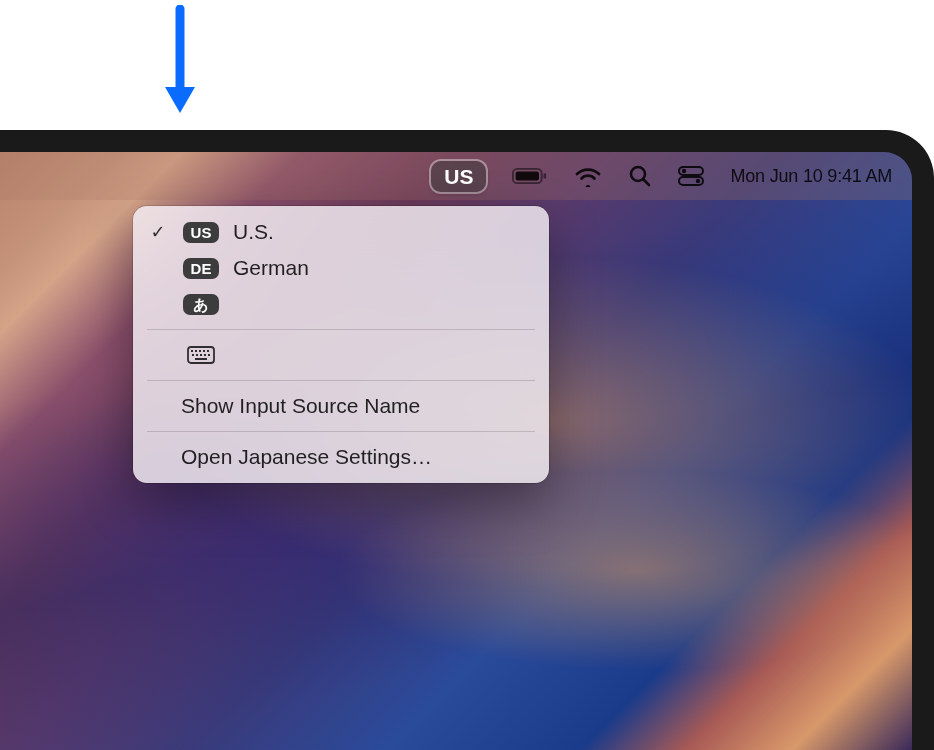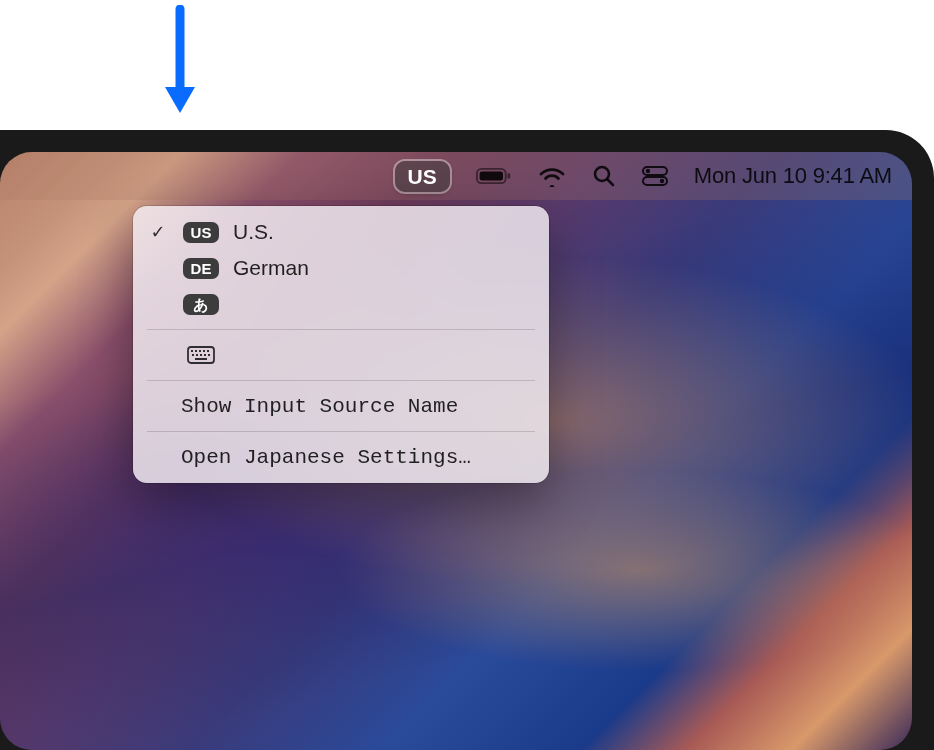--- a/index.html
+++ b/index.html
@@ -49,21 +49,20 @@
         #d4a388 12%,
         #8a4f6b 20%,
         #6b3a5a 30%,
         #5a3a6b 40%,
         #3a3a7a 52%,
         #2a4a9a 65%,
         #1a3a8a 78%,
         #a85a55 85%,
         #d8996a 92%,
         #3a2a5a 100%);
-      border-radius: 32px;
     }
     .wallpaper-overlay {
       position: absolute;
       inset: 0;
       background:
         radial-gradient(ellipse 700px 300px at 60% 45%, rgba(200,140,100,0.6) 0%, transparent 55%),
         radial-gradient(ellipse 600px 200px at 70% 70%, rgba(210,150,95,0.55) 0%, transparent 50%),
         radial-gradient(ellipse 500px 250px at 30% 60%, rgba(60,40,120,0.5) 0%, transparent 55%),
         linear-gradient(165deg, transparent 30%, rgba(20,30,100,0.4) 55%, transparent 75%);
     }
@@ -90,21 +89,21 @@
       color: #fff;
       border-radius: 10px;
       padding: 5px 13px;
       font-size: 21px;
       font-weight: 600;
       display: inline-block;
       line-height: 1;
       box-shadow: 0 0 0 2px rgba(255,255,255,0.4), 0 2px 5px rgba(0,0,0,0.25);
     }
     .datetime {
-      font-size: 22px;
+      font-size: 18px;
       font-weight: 500;
       color: rgba(0, 0, 0, 0.85);
       letter-spacing: -0.2px;
     }
     .dropdown {
       position: absolute;
       top: 54px;
       left: 133px;
       width: 416px;
       background: rgba(245, 240, 245, 0.82);
@@ -148,21 +147,20 @@
       display: inline-flex;
       align-items: center;
       justify-content: center;
       min-width: 36px;
     }
     .menu-label {
       flex: 1;
     }
     .menu-label-indent {
       padding-left: 34px;
-      font-family: Liberation Mono, monospace;
     }
     .menu-separator {
       height: 1px;
       background: rgba(0, 0, 0, 0.15);
       margin: 7px 14px;
     }
     .check-mark {
       font-size: 18px;
       color: rgba(0, 0, 0, 0.8);
     }

